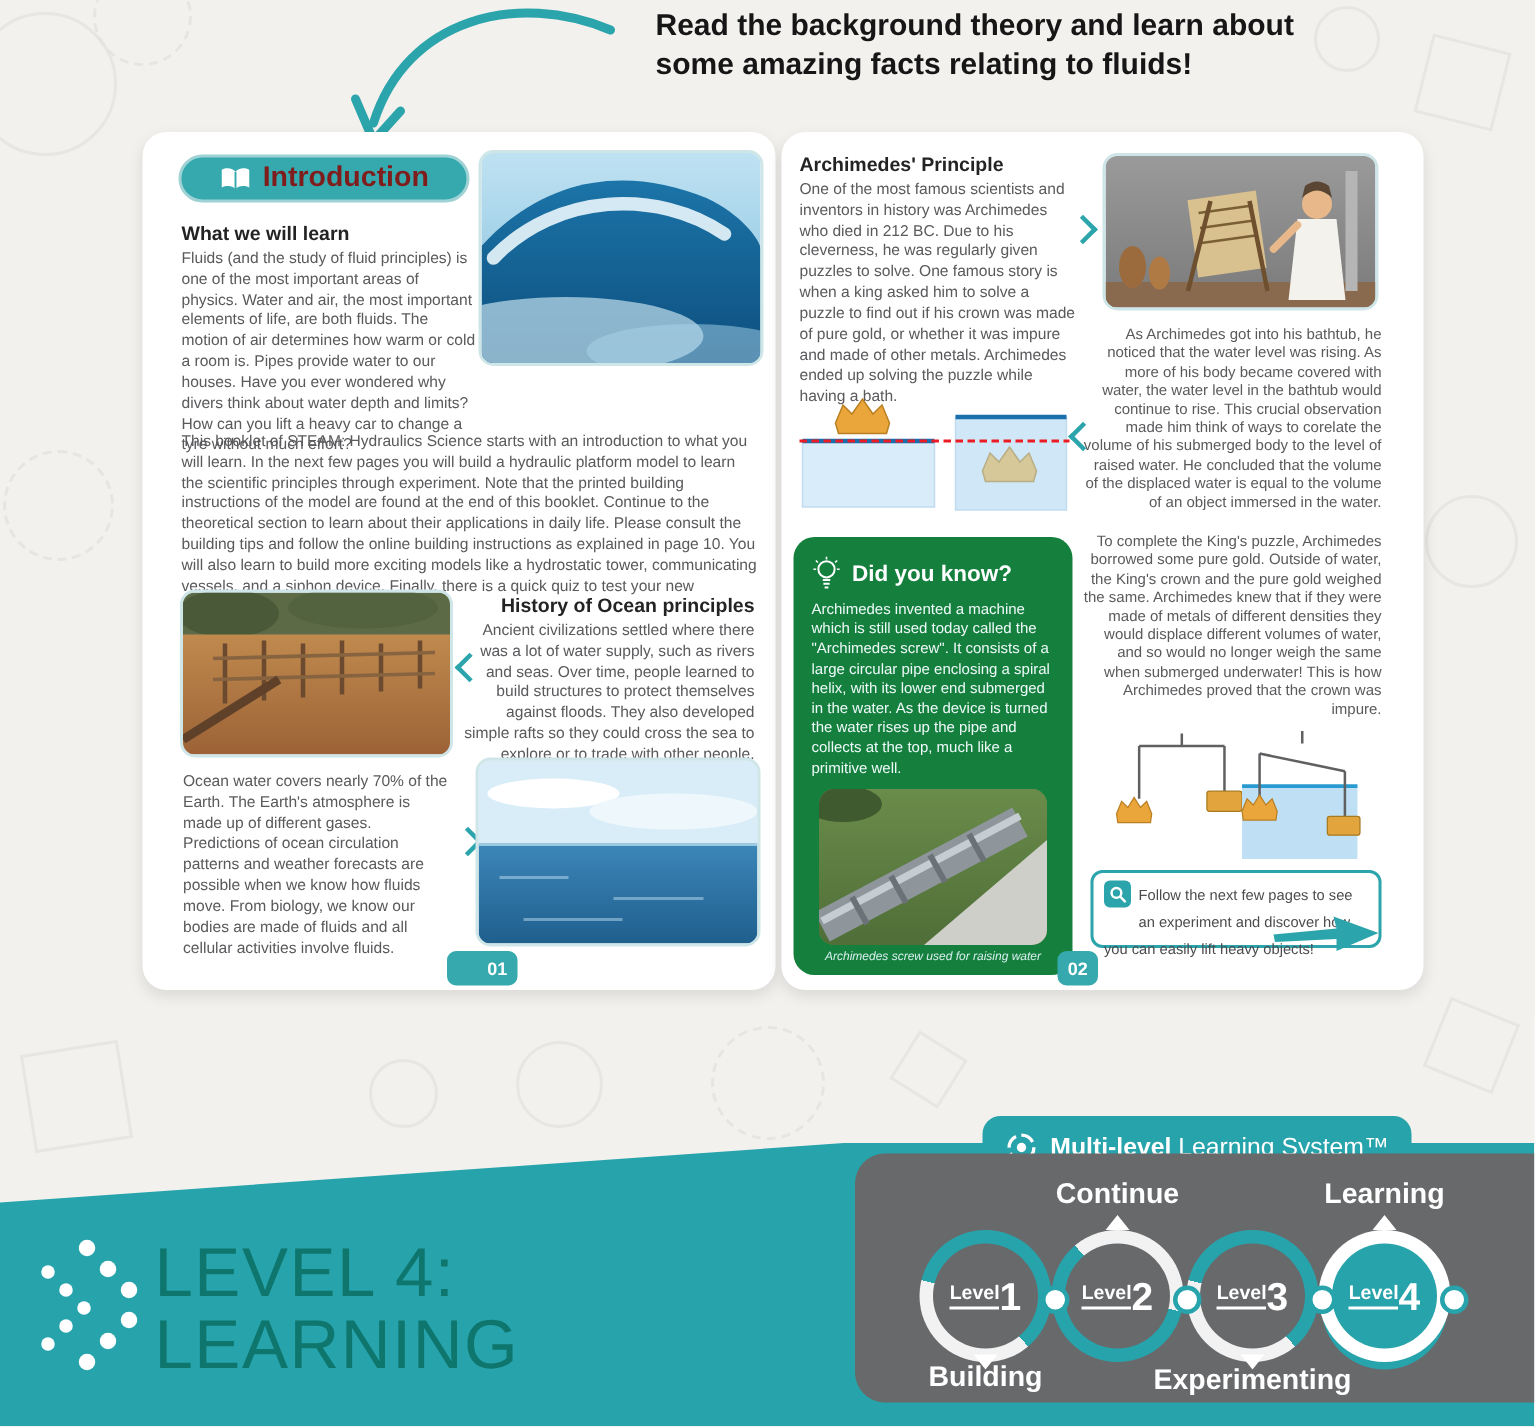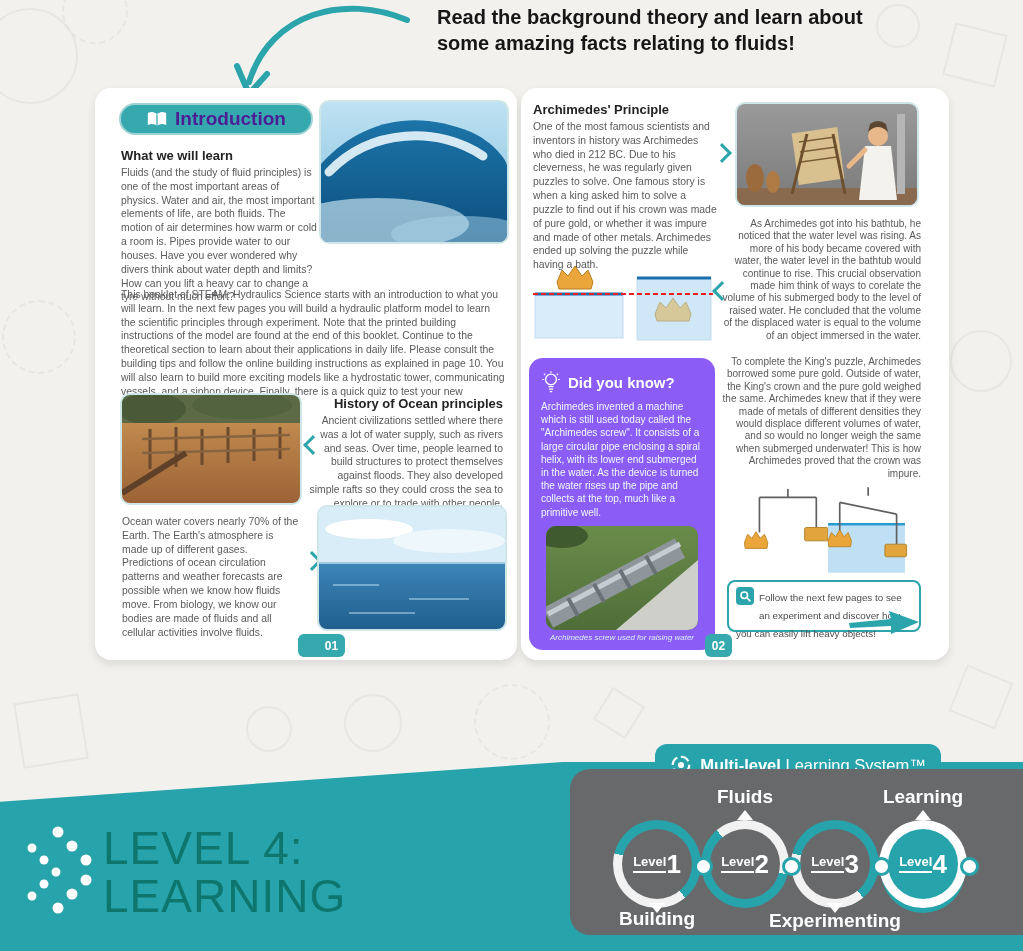--- a/index.html
+++ b/index.html
@@ -14,38 +14,38 @@
   .arrow-svg{position:absolute;left:233px;top:4px;}
 
   
   .page{position:absolute;background:#fff;border-radius:16px;box-shadow:0 4px 10px rgba(0,0,0,.10);}
   .page-left{left:95px;top:88px;width:422px;height:572px;}
   .page-right{left:521px;top:88px;width:412px;height:572px;padding-left:16px;}
   .page *{position:absolute;}
 
   .intro-badge{left:24px;top:15px;width:194px;height:32px;background:#35a9ae;border:2px solid #9ed2d4;
     border-radius:16px;display:flex;align-items:center;justify-content:center;gap:7px;box-sizing:border-box;}
-  .intro-badge span{position:static;color:#4c1d95;font-weight:bold;font-size:19px;}
+  .intro-badge span{position:static;color:#7f1d1d;font-weight:bold;font-size:19px;}
   .intro-badge svg{position:static;}
 
   .h-small{font-size:13px;font-weight:bold;color:#232323;}
   .body{font-size:10.4px;line-height:1.33;color:#5a5a5d;margin:0;}
   .r{text-align:right;}
 
   .imgbox{border:2px solid #cfe6e8;border-radius:10px;overflow:hidden;box-sizing:border-box;background:#dfeef5;}
   .imgbox svg{position:static;display:block;}
 
   .chev{width:11px;height:11px;border-top:3px solid #2ba4ab;border-right:3px solid #2ba4ab;}
   .chev.right{transform:rotate(45deg);}
   .chev.left{transform:rotate(-135deg);}
 
   .pagenum{width:27px;height:23px;background:#35a9ae;border-radius:6px;color:#fff;font-weight:bold;
     font-size:12px;display:flex;align-items:center;justify-content:center;}
 
-  .dyk{left:8px;top:270px;width:186px;height:292px;background:#8b5cf6;border-radius:14px;box-sizing:border-box;padding:12px;}
+  .dyk{left:8px;top:270px;width:186px;height:292px;background:#15803d;border-radius:14px;box-sizing:border-box;padding:12px;}
   .dyk *{position:static;}
   .dyk-head{display:flex;align-items:center;gap:7px;color:#fff;font-weight:bold;font-size:15px;margin-bottom:6px;}
   .dyk-body{color:#eef9fa;font-size:10px;line-height:1.32;}
   .dyk-img{margin:7px auto 3px auto;width:152px;height:104px;border-radius:10px;overflow:hidden;background:#678a4a;}
   .dyk-cap{color:#d8eff0;font-size:8px;font-style:italic;text-align:center;}
 
   .callout{left:206px;top:492px;width:194px;height:52px;background:#fff;border:2px solid #2ba4ab;border-radius:8px;
     box-sizing:border-box;padding:5px 7px;}
   .callout .mag{position:static;float:left;width:18px;height:18px;background:#2ba4ab;border-radius:4px;
     display:flex;align-items:center;justify-content:center;margin:0 5px 2px 0;}
@@ -347,21 +347,21 @@
     <circle cx="64" cy="62" r="5.5"></circle>
       <circle cx="50" cy="76" r="5.5"></circle>
       <circle cx="36" cy="90" r="5.5"></circle>
   </svg>
 
   <div class="lvl-title">
     <div>LEVEL 4:</div>
     <div>LEARNING</div>
   </div>
 
-  <div class="cap" style="left:685px;top:786px;width:120px;">Fluids</div>
+  <div class="cap" style="left:685px;top:786px;width:120px;">Continue</div>
   <div class="cap" style="left:857px;top:786px;width:132px;">Learning</div>
   <div class="cap" style="left:597px;top:908px;width:120px;">Building</div>
   <div class="cap" style="left:753px;top:910px;width:164px;">Experimenting</div>
 
   <div class="tri down" style="left:649px;top:903px;"></div>
   <div class="tri up" style="left:737px;top:810px;"></div>
   <div class="tri down" style="left:827px;top:903px;"></div>
   <div class="tri up" style="left:915px;top:810px;"></div>
 
   <div class="lcirc ring-a" style="left:613px;top:820px;">

